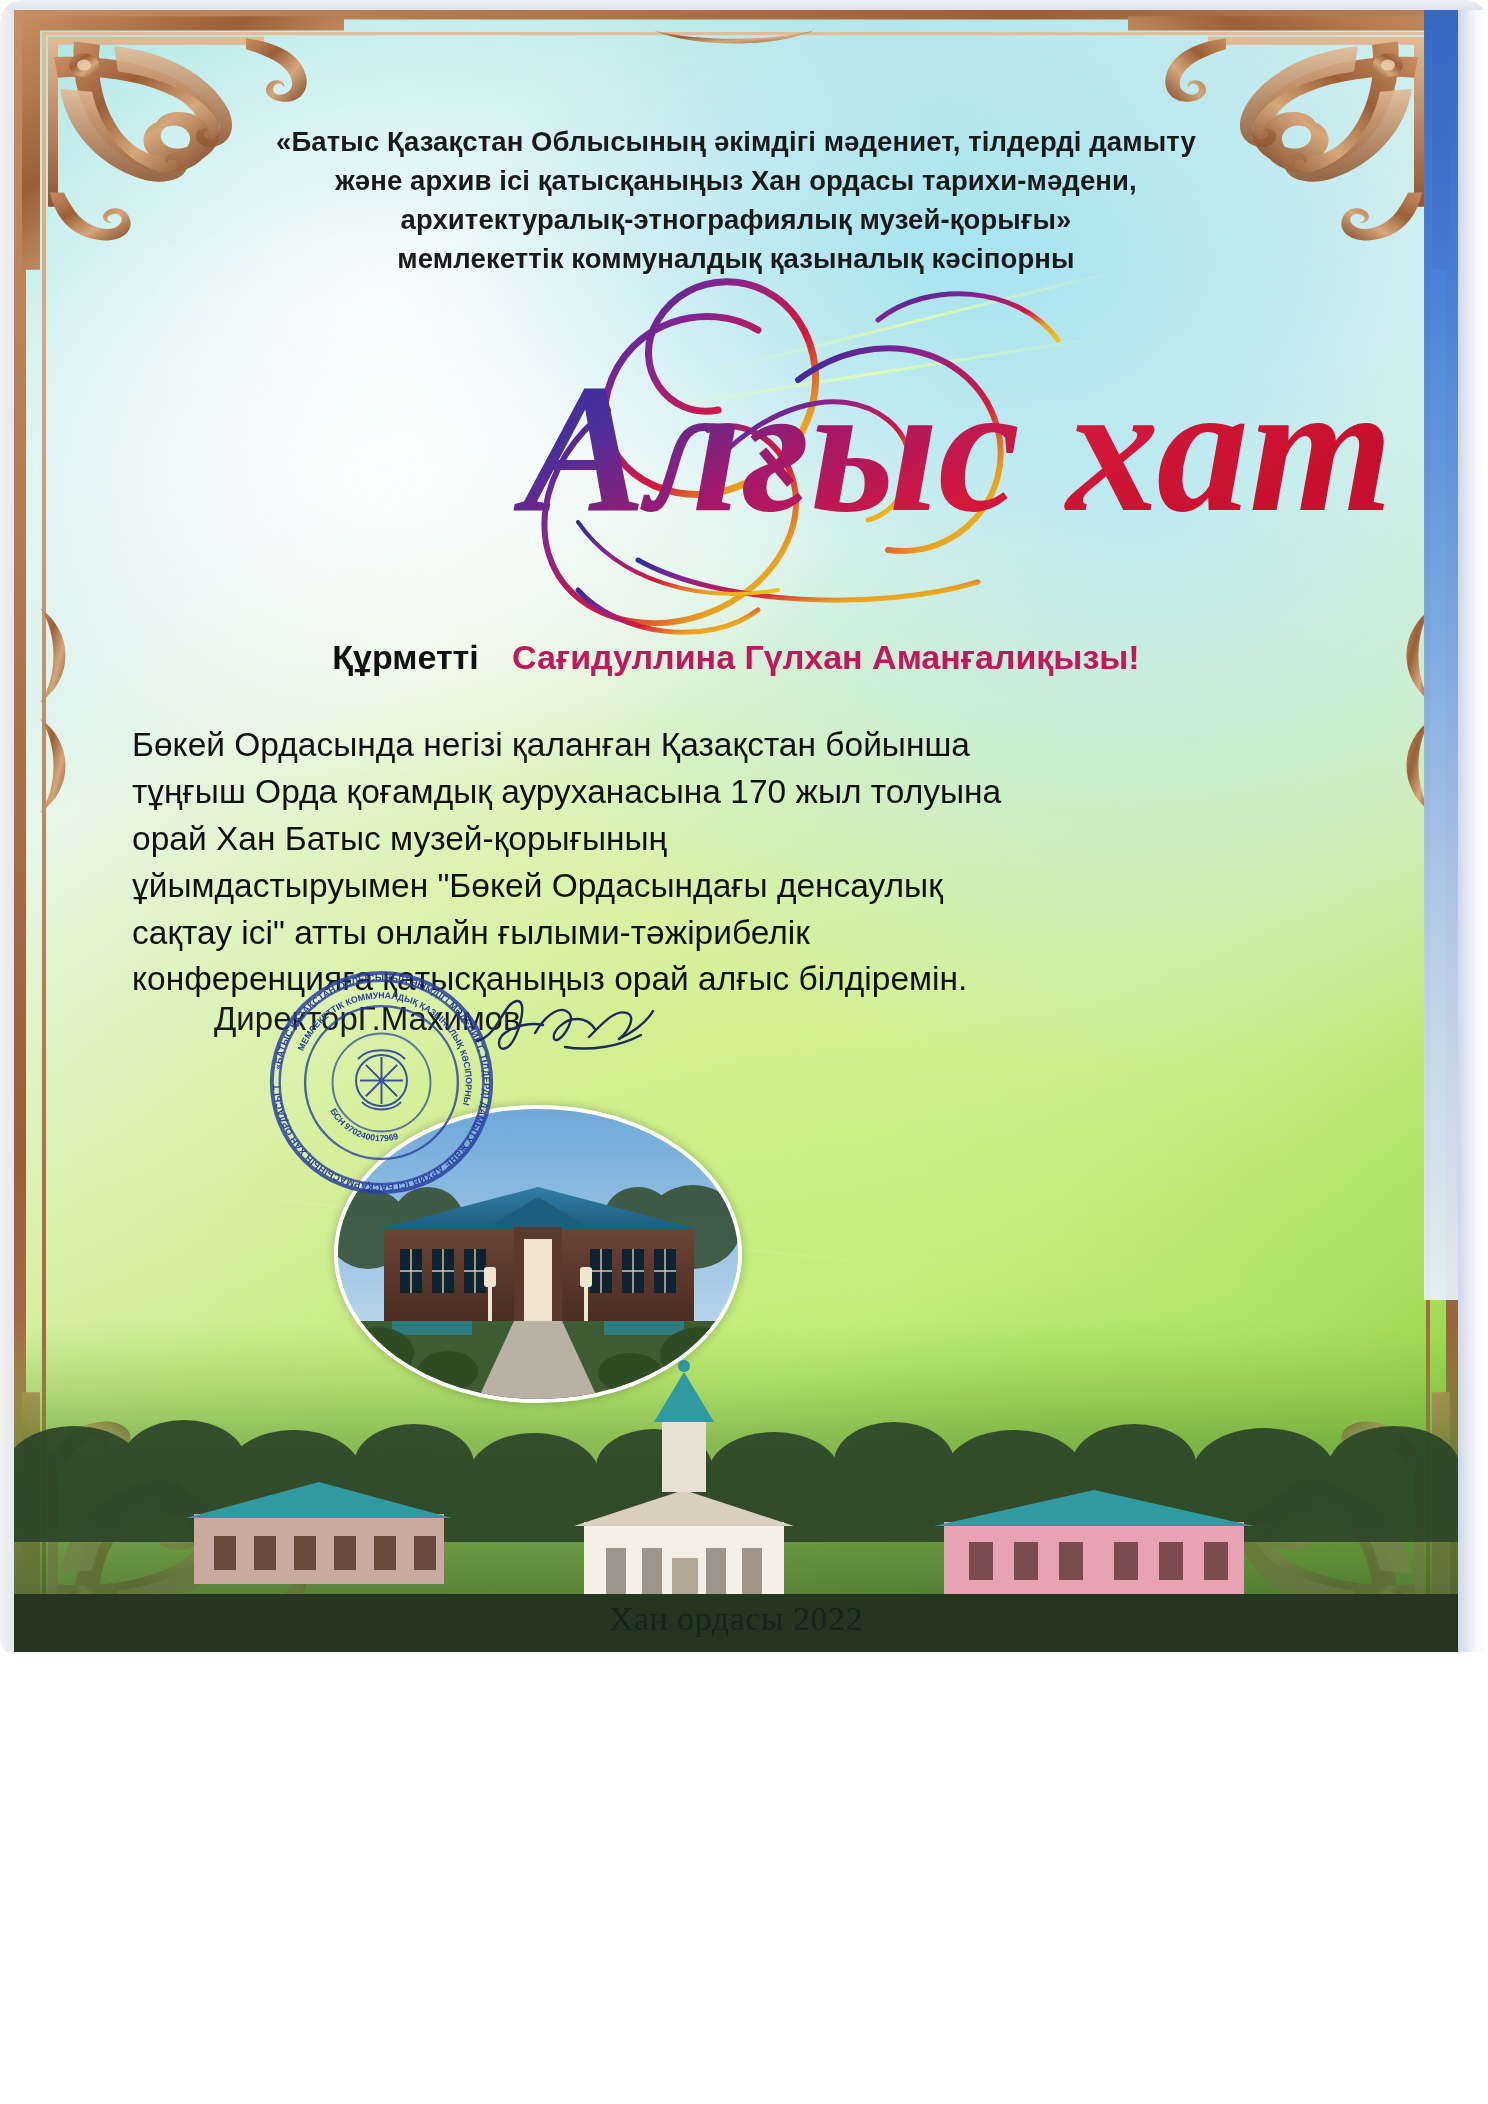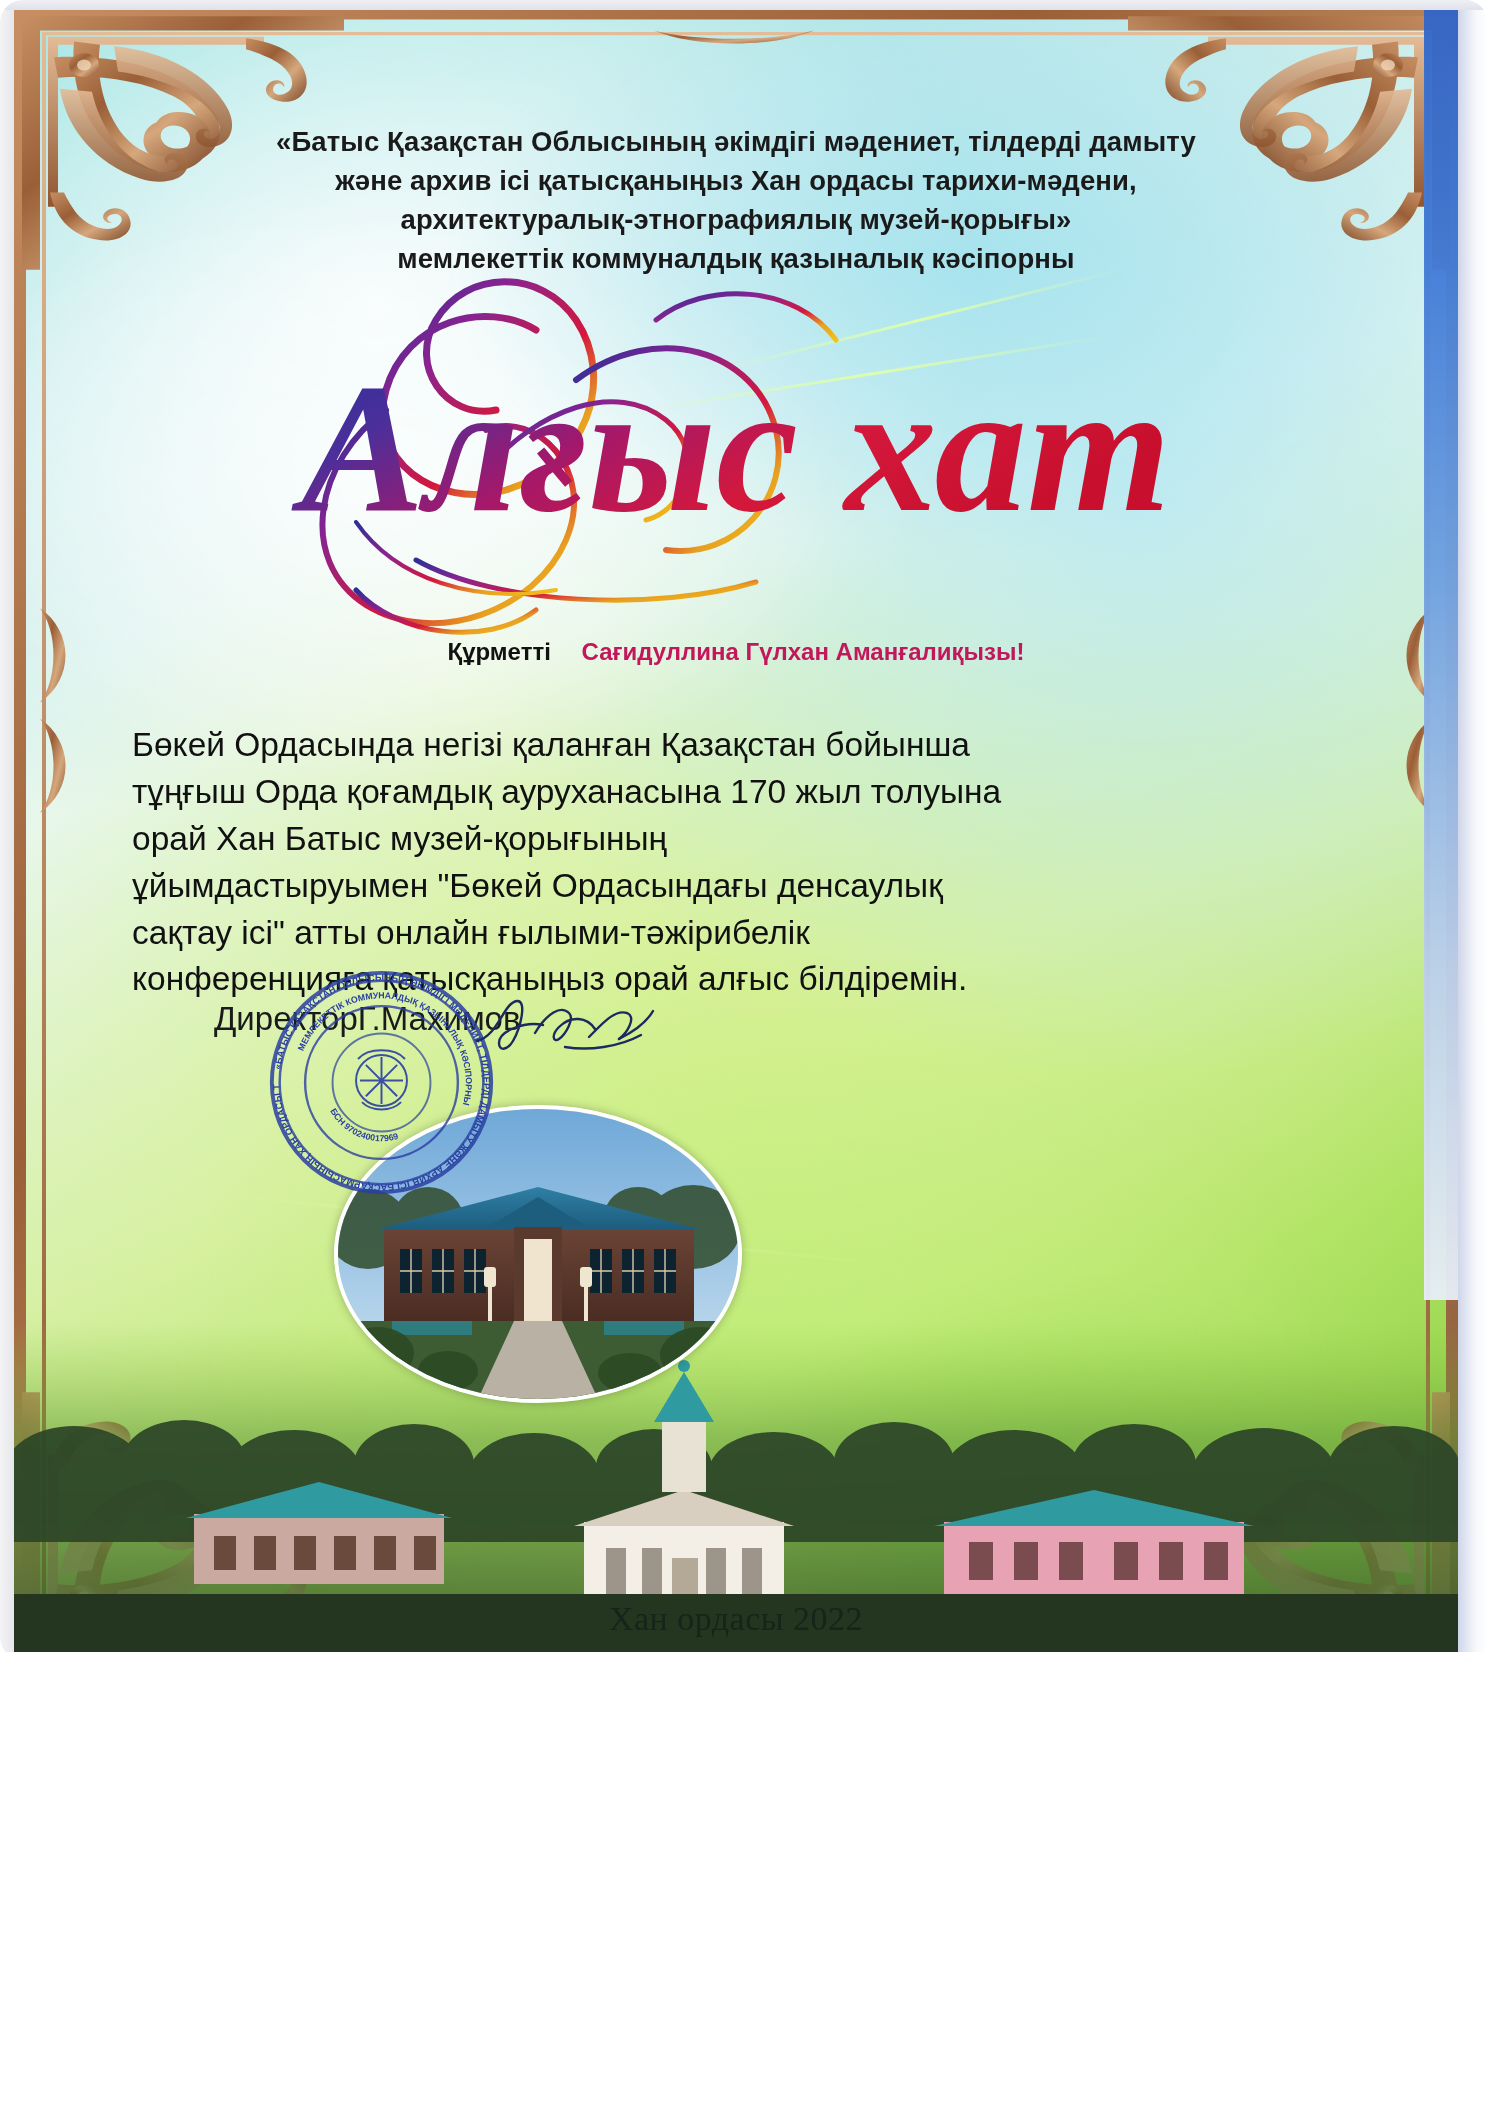--- a/index.html
+++ b/index.html
@@ -130,31 +130,31 @@
     color: #1a1a1a;
     letter-spacing: .1px;
   }
 
   .title-wrap {
     position: absolute;
     top: 250px;
     left: 0;
     width: 100%;
     height: 400px;
-    text-align: center;
+    text-align: right;
   }
   .title-svg { width: 1000px; height: 400px; }
 
   .greeting {
     position: absolute;
     top: 628px;
     left: 0;
     width: 100%;
     text-align: center;
-    font-size: 24px;
+    font-size: 34px;
     font-weight: 700;
   }
   .greeting .hello { color: #111111; }
   .greeting .name  { color: #c2185b; margin-left: 24px; }
 
   .body-text {
     position: absolute;
     top: 712px;
     left: 118px;
     right: 118px;

